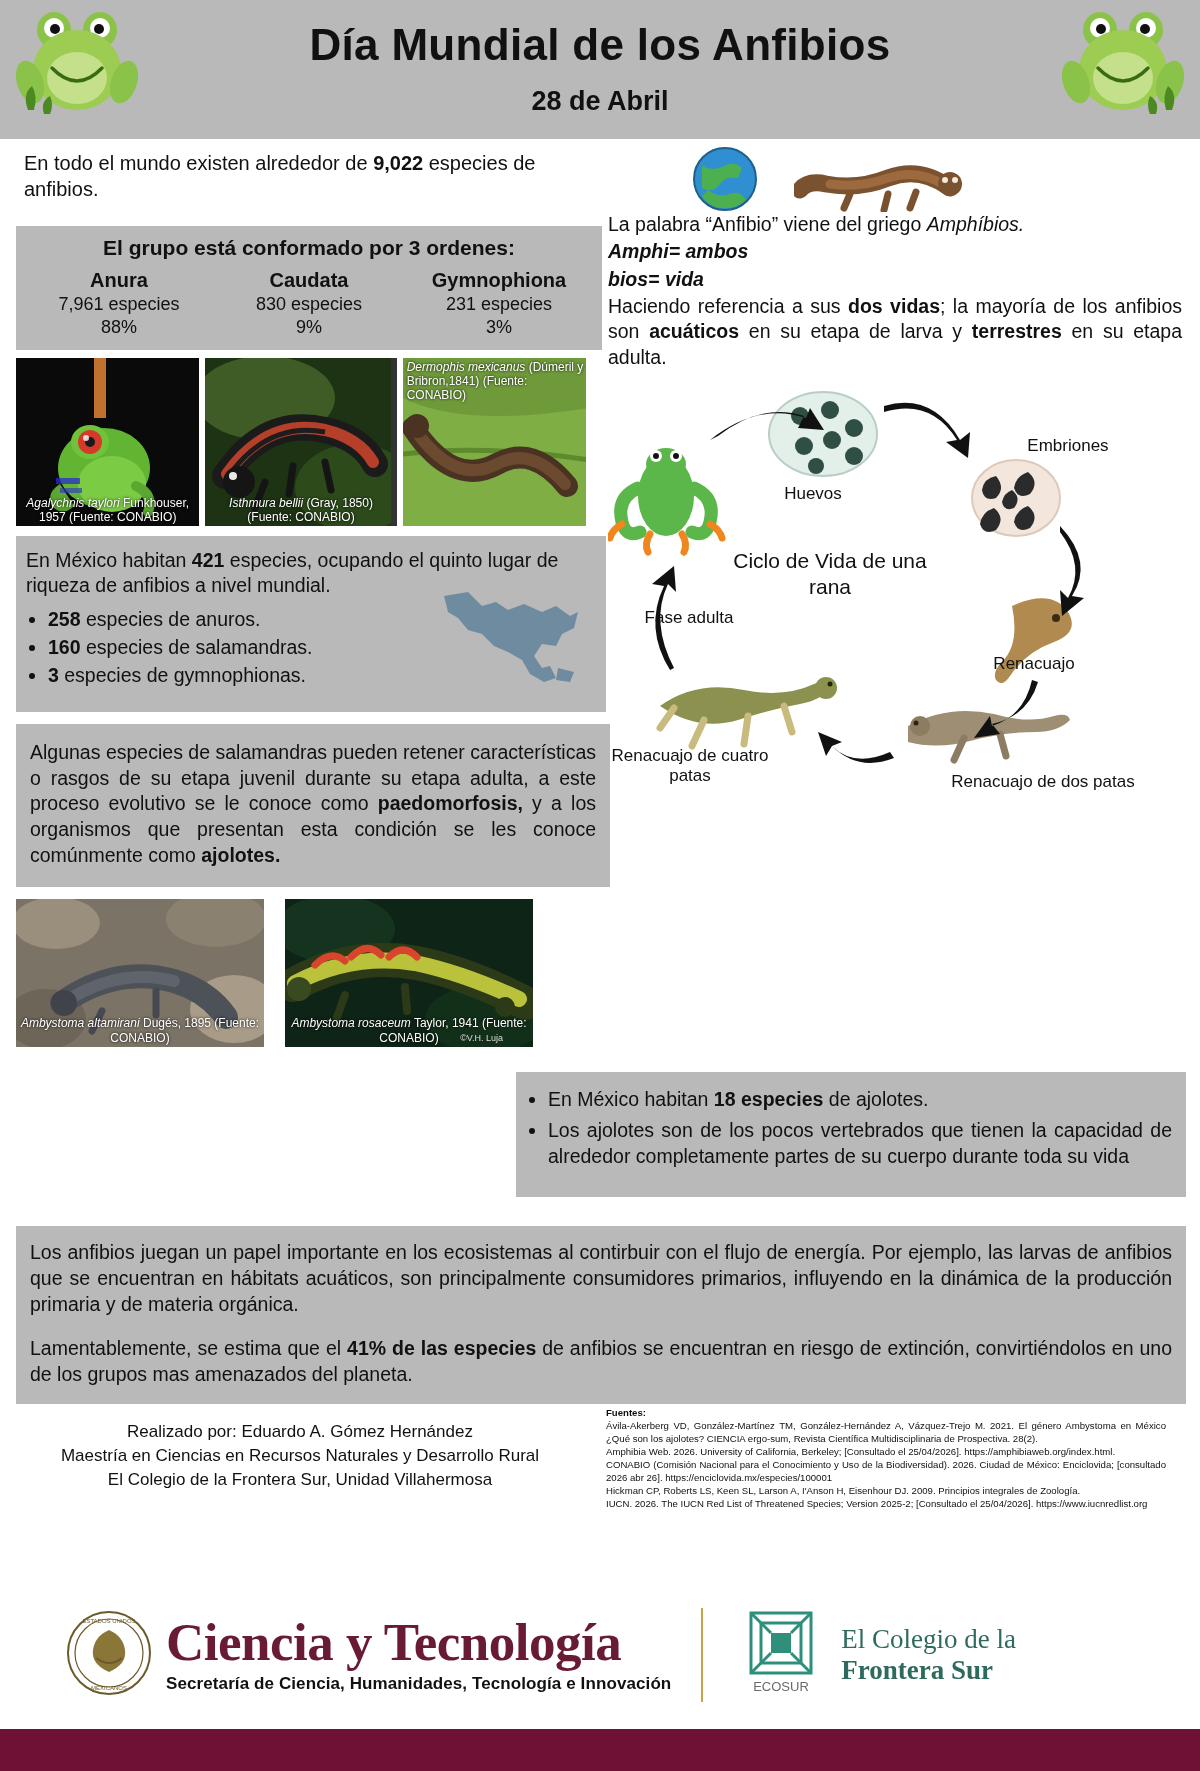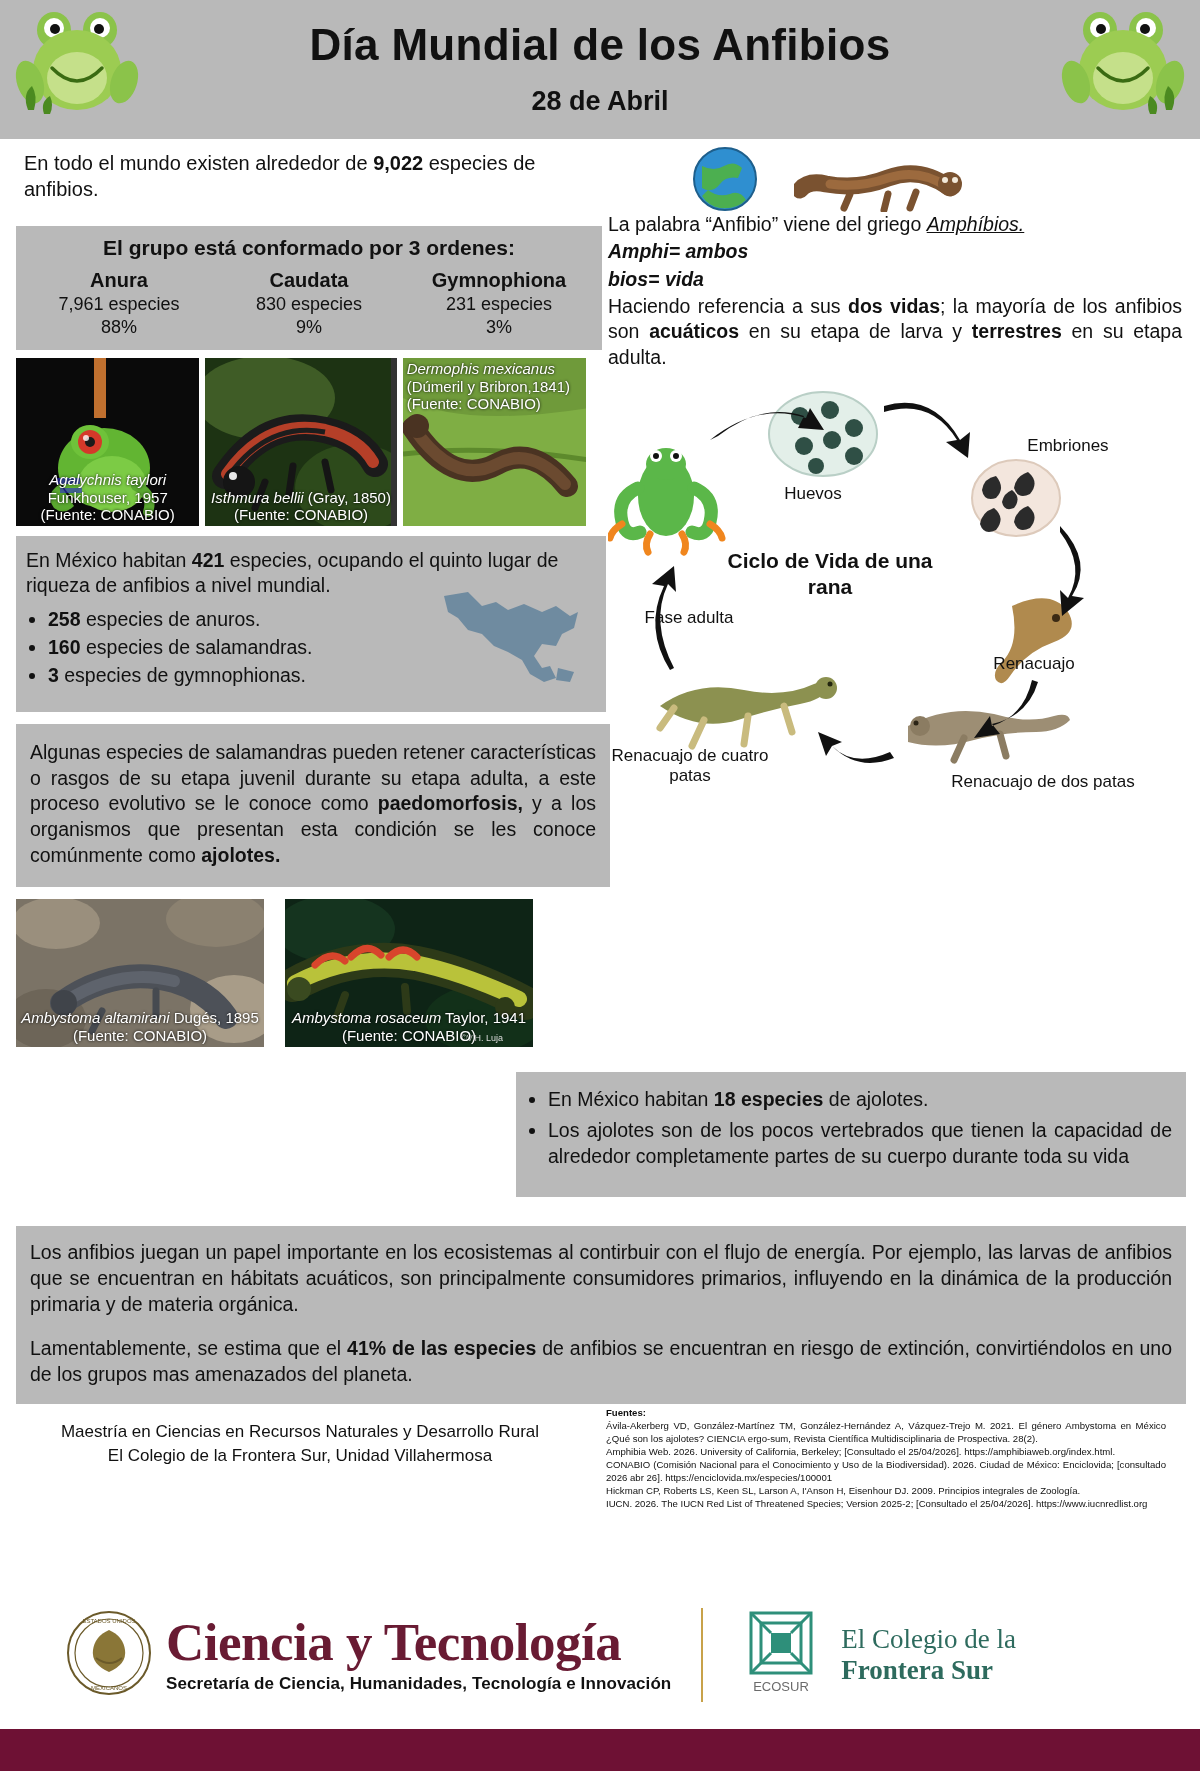--- a/index.html
+++ b/index.html
@@ -92,21 +92,21 @@
   .photo {
     position: relative;
     height: 168px;
     overflow: hidden;
     background: #333;
   }
   .photo .caption {
     position: absolute;
     left: 0; right: 0; bottom: 2px;
     color: #fff;
-    font-size: 15px;
+    font-size: 12px;
     text-align: center;
     line-height: 1.18;
     text-shadow: 0 0 3px #000;
     padding: 0 2px;
   }
   .photo .caption.top {
     top: 2px; bottom: auto; text-align: left; padding-left: 4px;
   }
   .photo .caption i { font-style: italic; }
 
@@ -139,40 +139,40 @@
   
   .right-col { position: absolute; left: 608px; top: 150px; width: 578px; }
   .right-icons { position: relative; height: 62px; }
   .etym {
     font-size: 19.5px;
     line-height: 1.3;
     text-align: justify;
     padding-right: 4px;
   }
   .etym p { margin: 0 0 2px 0; }
-  .etym .ital { font-style: italic; text-decoration: underline; }
+  .etym .ital { font-style: italic; }
   .etym .bolditalic { font-style: italic; font-weight: bold; }
 
   
   .cycle {
     position: relative;
     width: 578px;
     height: 420px;
     margin-top: 6px;
   }
   .cycle .lbl {
     position: absolute;
     font-size: 17px;
     text-align: center;
     line-height: 1.2;
   }
   .cycle .title {
     position: absolute;
     font-size: 21px;
-    font-weight: bold;
+    font-weight: normal;
     text-align: center;
     line-height: 1.25;
   }
 
   
   .ajo-box {
     position: absolute;
     left: 516px;
     top: 1072px;
     width: 670px;
@@ -578,20 +578,21 @@
       <li><span>Los ajolotes son de los pocos vertebrados que tienen la capacidad de alrededor completamente partes de su cuerpo durante toda su vida</span></li>
     </ul>
   </div>
 
   <div class="bottom-box">
     <p>Los anfibios juegan un papel importante en los ecosistemas al contirbuir con el flujo de energía. Por ejemplo, las larvas de anfibios que se encuentran en hábitats acuáticos, son principalmente consumidores primarios, influyendo en la dinámica de la producción primaria y  de materia orgánica.</p>
     <p><span>Lamentablemente, se estima que el </span><b>41% de las especies</b><span> de anfibios se encuentran en riesgo de extinción, convirtiéndolos en uno de los grupos mas amenazados del planeta.</span></p>
   </div>
 
   <div class="credits">
+    <div>Realizado por: Eduardo A. Gómez Hernández</div>
     <div>Maestría en Ciencias en Recursos Naturales y Desarrollo Rural</div>
     <div>El Colegio de la Frontera Sur, Unidad Villahermosa</div>
   </div>
 
   <div class="sources">
     <div class="head">Fuentes:</div>
     <div>Ávila-Akerberg VD, González-Martínez TM, González-Hernández A, Vázquez-Trejo M. 2021. El género Ambystoma en México ¿Qué son los ajolotes? CIENCIA ergo-sum, Revista Científica Multidisciplinaria de Prospectiva. 28(2).</div>
     <div>Amphibia Web. 2026. University of California, Berkeley; [Consultado el 25/04/2026]. https://amphibiaweb.org/index.html.</div>
     <div>CONABIO (Comisión Nacional para el Conocimiento y Uso de la Biodiversidad). 2026. Ciudad de México: Enciclovida; [consultado 2026 abr 26]. https://enciclovida.mx/especies/100001</div>
     <div>Hickman CP, Roberts LS, Keen SL, Larson A, I'Anson H, Eisenhour DJ. 2009. Principios integrales de Zoología.</div>

